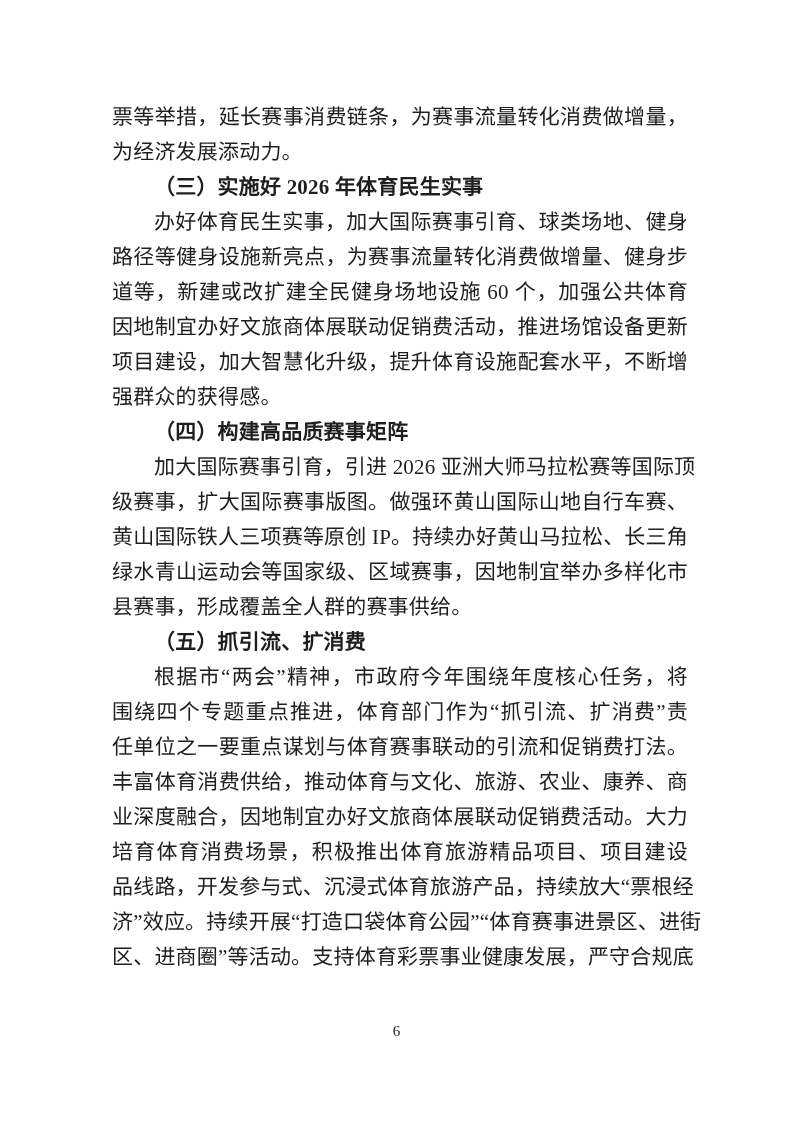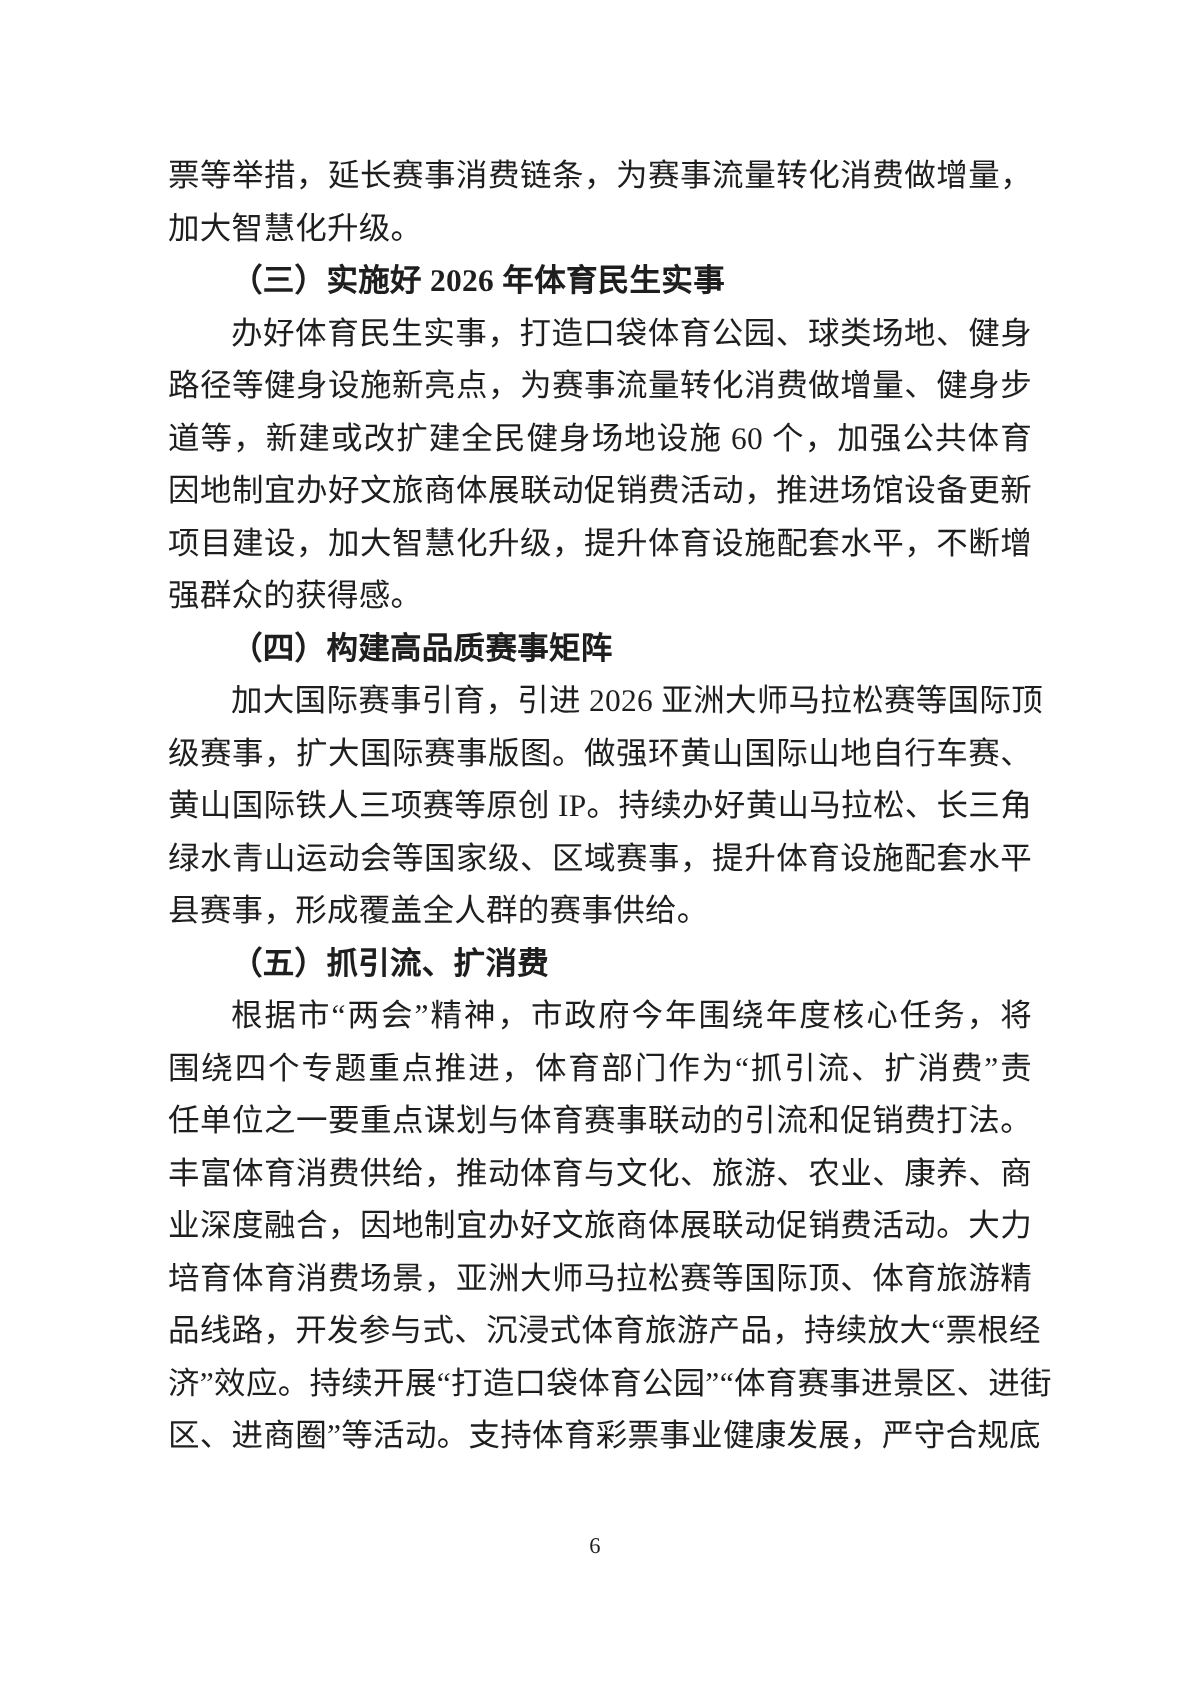--- a/index.html
+++ b/index.html
@@ -56,50 +56,50 @@
   }
 </style>
 </head>
 <body>
 
 <div class="page">
   <div class="content">
 
     <div>
       <div class="line">票等举措，延长赛事消费链条，为赛事流量转化消费做增量，</div>
-      <div class="line last">加大智慧化升级。</div>
+      <div class="line last">为经济发展添动力。</div>
     </div>
 
     <div>
       <div class="line heading">（三）实施好 2026 年体育民生实事</div>
-      <div class="line indent">办好体育民生实事，打造口袋体育公园、球类场地、健身</div>
+      <div class="line indent">办好体育民生实事，加大国际赛事引育、球类场地、健身</div>
       <div class="line">路径等健身设施新亮点，为赛事流量转化消费做增量、健身步</div>
       <div class="line">道等，新建或改扩建全民健身场地设施 60 个，加强公共体育</div>
       <div class="line">因地制宜办好文旅商体展联动促销费活动，推进场馆设备更新</div>
       <div class="line">项目建设，加大智慧化升级，提升体育设施配套水平，不断增</div>
       <div class="line last">强群众的获得感。</div>
     </div>
 
     <div>
       <div class="line heading">（四）构建高品质赛事矩阵</div>
       <div class="line indent">加大国际赛事引育，引进 2026 亚洲大师马拉松赛等国际顶</div>
       <div class="line">级赛事，扩大国际赛事版图。做强环黄山国际山地自行车赛、</div>
       <div class="line">黄山国际铁人三项赛等原创 IP。持续办好黄山马拉松、长三角</div>
-      <div class="line">绿水青山运动会等国家级、区域赛事，提升体育设施配套水平</div>
+      <div class="line">绿水青山运动会等国家级、区域赛事，因地制宜举办多样化市</div>
       <div class="line last">县赛事，形成覆盖全人群的赛事供给。</div>
     </div>
 
     <div>
       <div class="line heading">（五）抓引流、扩消费</div>
       <div class="line indent">根据市“两会”精神，市政府今年围绕年度核心任务，将</div>
       <div class="line">围绕四个专题重点推进，体育部门作为“抓引流、扩消费”责</div>
       <div class="line">任单位之一要重点谋划与体育赛事联动的引流和促销费打法。</div>
       <div class="line">丰富体育消费供给，推动体育与文化、旅游、农业、康养、商</div>
       <div class="line">业深度融合，因地制宜办好文旅商体展联动促销费活动。大力</div>
-      <div class="line">培育体育消费场景，亚洲大师马拉松赛等国际顶、体育旅游精</div>
+      <div class="line">培育体育消费场景，积极推出体育旅游精品项目、项目建设</div>
       <div class="line">品线路，开发参与式、沉浸式体育旅游产品，持续放大“票根经</div>
       <div class="line">济”效应。持续开展“打造口袋体育公园”“体育赛事进景区、进街</div>
       <div class="line">区、进商圈”等活动。支持体育彩票事业健康发展，严守合规底</div>
     </div>
 
   </div>
 
   <div class="page-number">6</div>
 </div>
 

